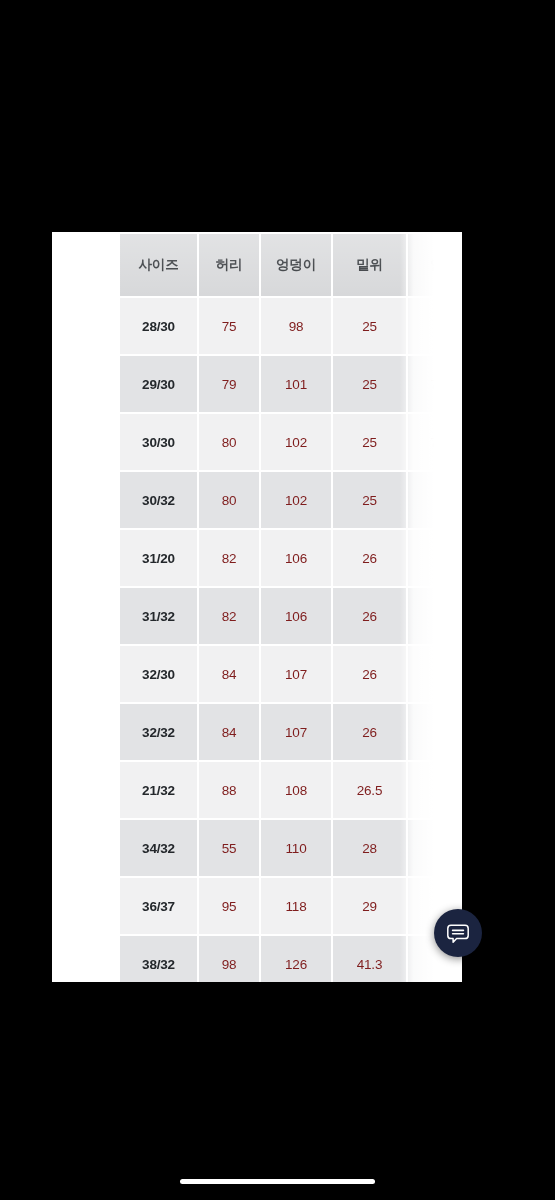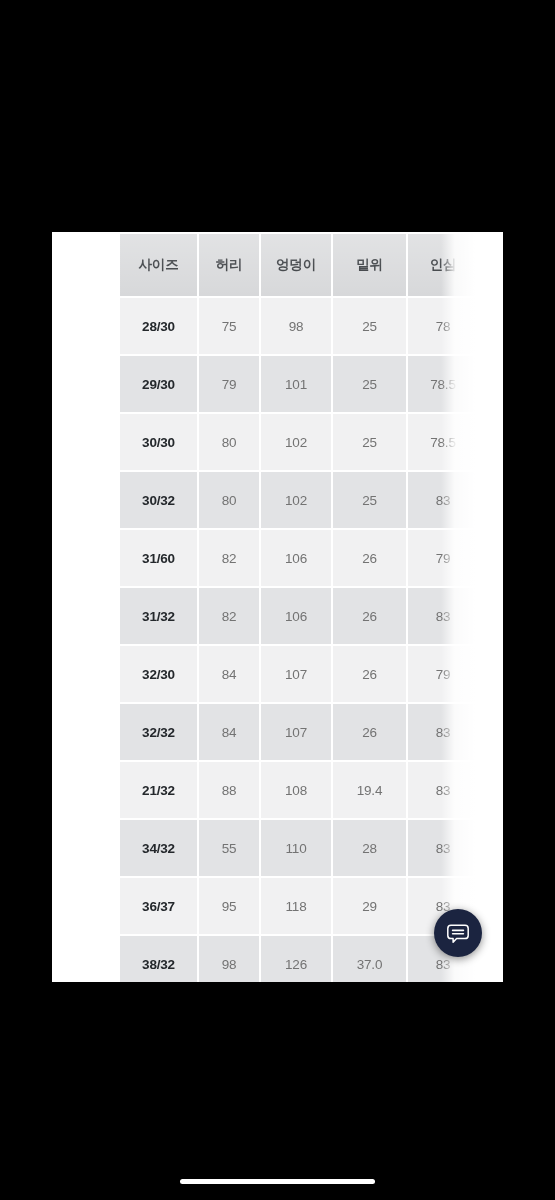--- a/index.html
+++ b/index.html
@@ -22,21 +22,21 @@
     position: absolute;
     inset: 0;
     background: #000000;
   }
 
   
   #content-viewport {
     position: absolute;
     left: 52px;
     top: 232px;
-    width: 451px;
+    width: 410px;
     height: 750px;
     background: #ffffff;
     overflow: hidden;
   }
 
   
   #size-table-wrap {
     position: absolute;
     left: 66px;
     top: 0px;
@@ -88,21 +88,21 @@
   
   table.size-table tbody td.size-cell {
     font-weight: 700;
     color: #24282c;
     font-size: 13.5px;
   }
 
   
   table.size-table tbody td.num-cell {
     font-weight: 400;
-    color: #737373;
+    color: #7f1d1d;
   }
 
   
   table.size-table th.spacer,
   table.size-table td.spacer {
     background: transparent !important;
   }
 
   
   #right-fade {
@@ -225,21 +225,21 @@
             </tr>
             <tr>
               <td class="size-cell">30/32</td>
               <td class="num-cell">80</td>
               <td class="num-cell">102</td>
               <td class="num-cell">25</td>
               <td class="num-cell">83</td>
               <td class="spacer"></td>
             </tr>
             <tr>
-              <td class="size-cell">31/60</td>
+              <td class="size-cell">31/20</td>
               <td class="num-cell">82</td>
               <td class="num-cell">106</td>
               <td class="num-cell">26</td>
               <td class="num-cell">79</td>
               <td class="spacer"></td>
             </tr>
             <tr>
               <td class="size-cell">31/32</td>
               <td class="num-cell">82</td>
               <td class="num-cell">106</td>
@@ -260,21 +260,21 @@
               <td class="num-cell">84</td>
               <td class="num-cell">107</td>
               <td class="num-cell">26</td>
               <td class="num-cell">83</td>
               <td class="spacer"></td>
             </tr>
             <tr>
               <td class="size-cell">21/32</td>
               <td class="num-cell">88</td>
               <td class="num-cell">108</td>
-              <td class="num-cell">19.4</td>
+              <td class="num-cell">26.5</td>
               <td class="num-cell">83</td>
               <td class="spacer"></td>
             </tr>
             <tr>
               <td class="size-cell">34/32</td>
               <td class="num-cell">55</td>
               <td class="num-cell">110</td>
               <td class="num-cell">28</td>
               <td class="num-cell">83</td>
               <td class="spacer"></td>
@@ -284,21 +284,21 @@
               <td class="num-cell">95</td>
               <td class="num-cell">118</td>
               <td class="num-cell">29</td>
               <td class="num-cell">83</td>
               <td class="spacer"></td>
             </tr>
             <tr>
               <td class="size-cell">38/32</td>
               <td class="num-cell">98</td>
               <td class="num-cell">126</td>
-              <td class="num-cell">37.0</td>
+              <td class="num-cell">41.3</td>
               <td class="num-cell">83</td>
               <td class="spacer"></td>
             </tr>
           </tbody>
       </table>
     </div>
 
     <div id="left-glare"></div>
     <div id="top-sheen"></div>
     <div id="right-fade"></div>

